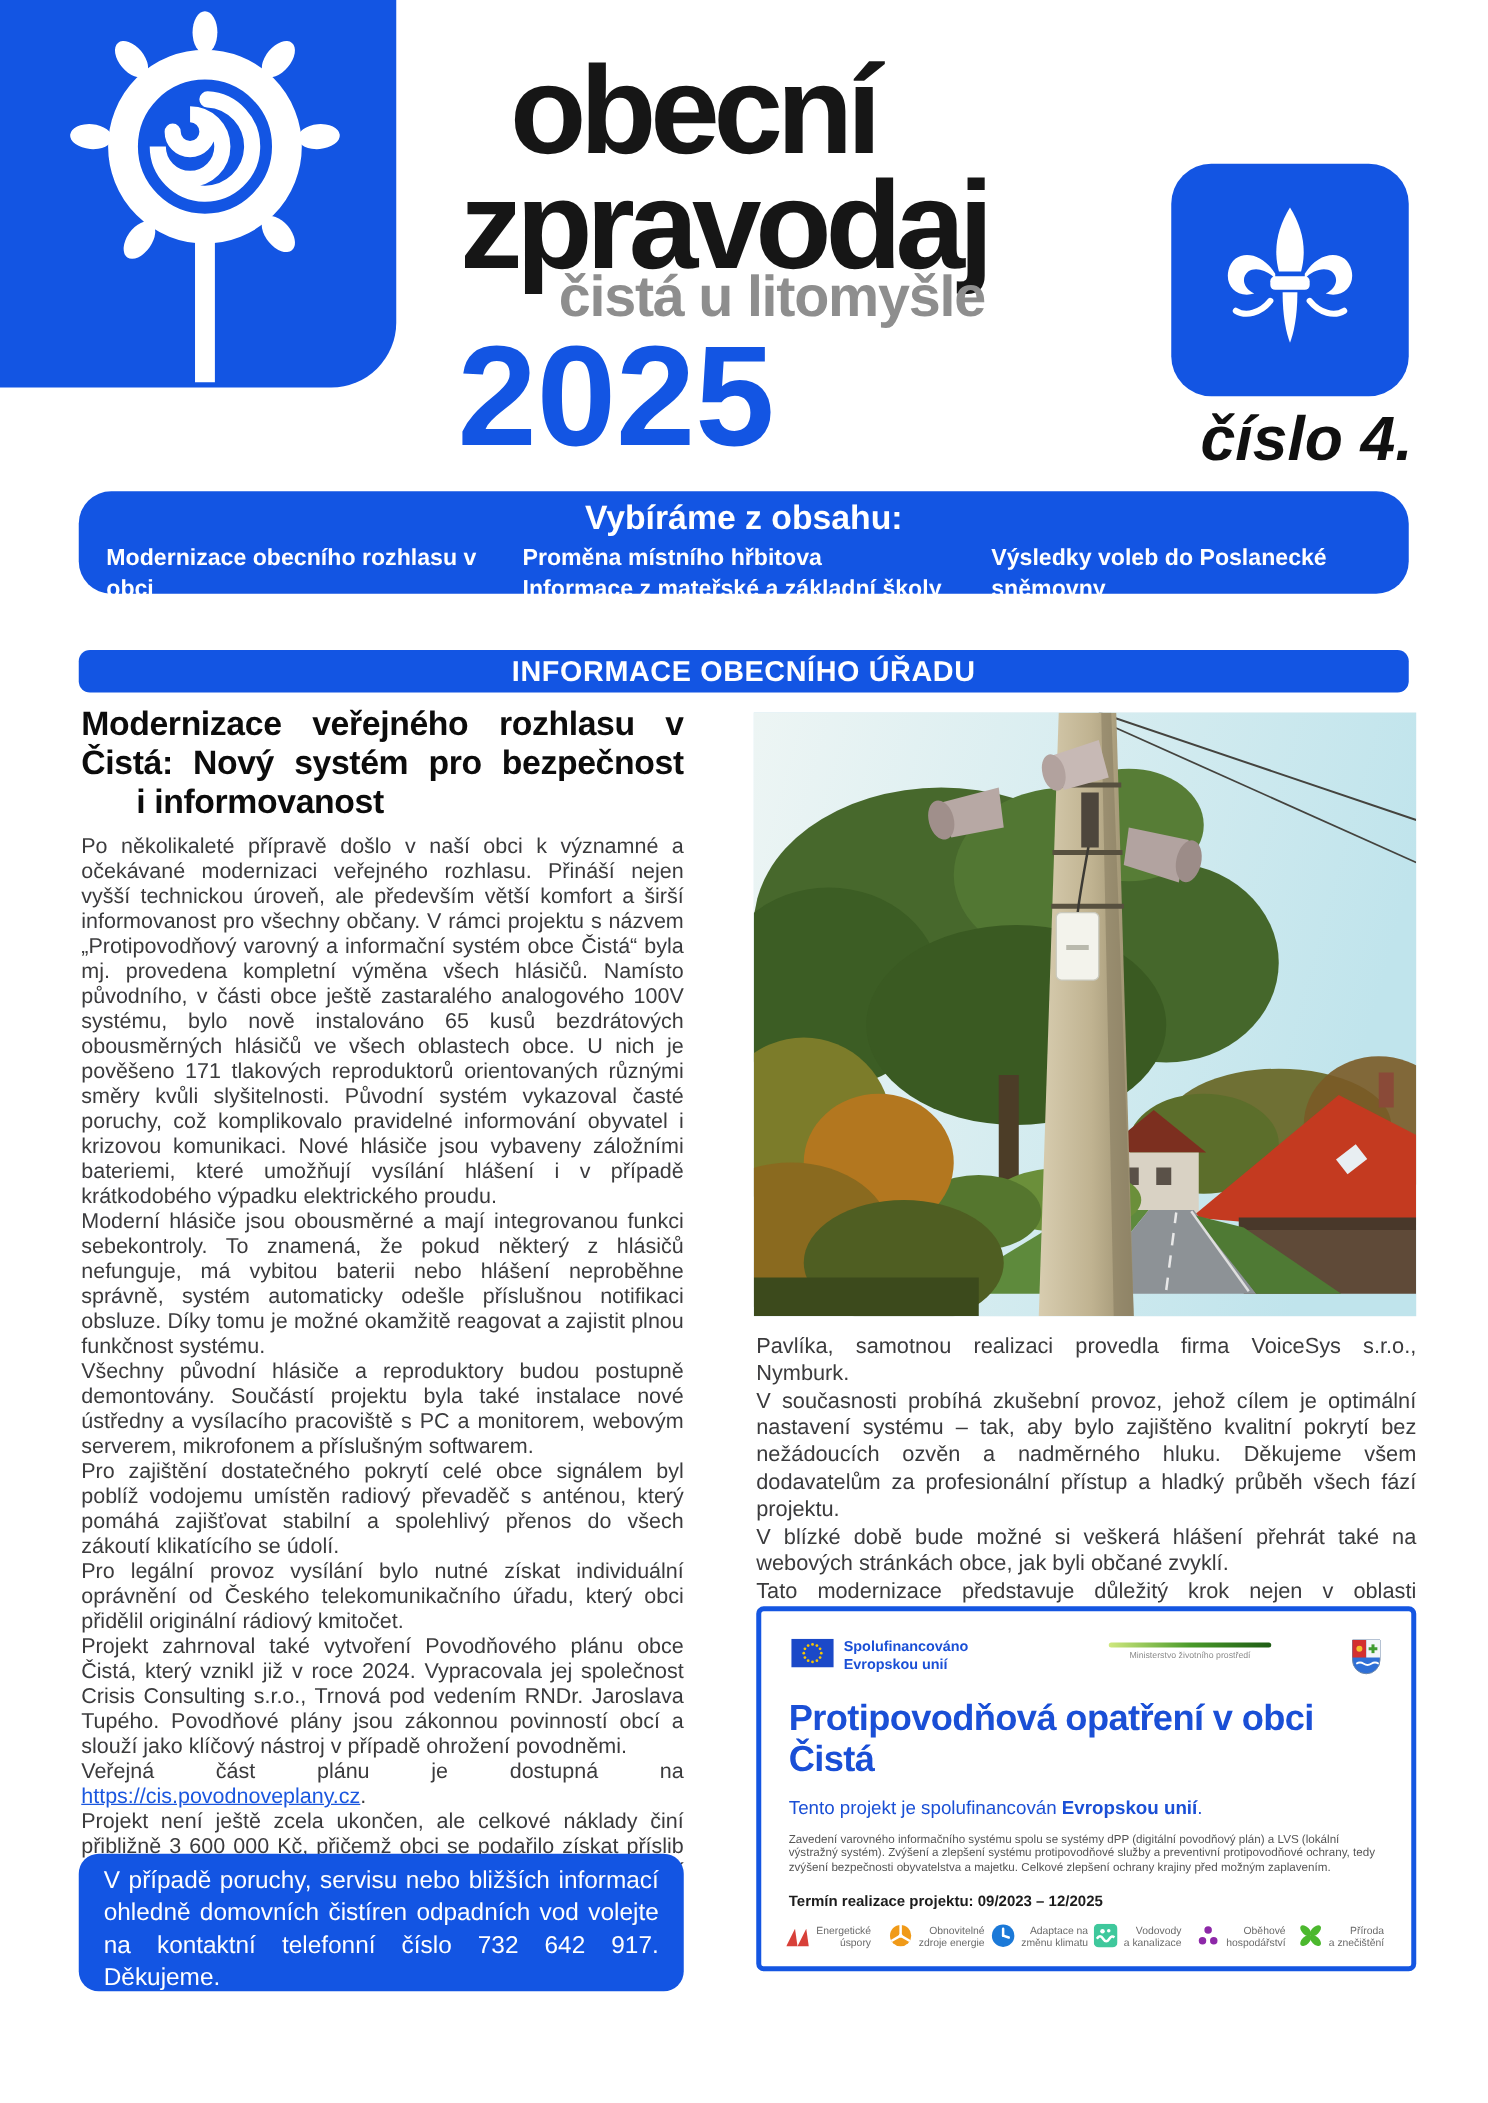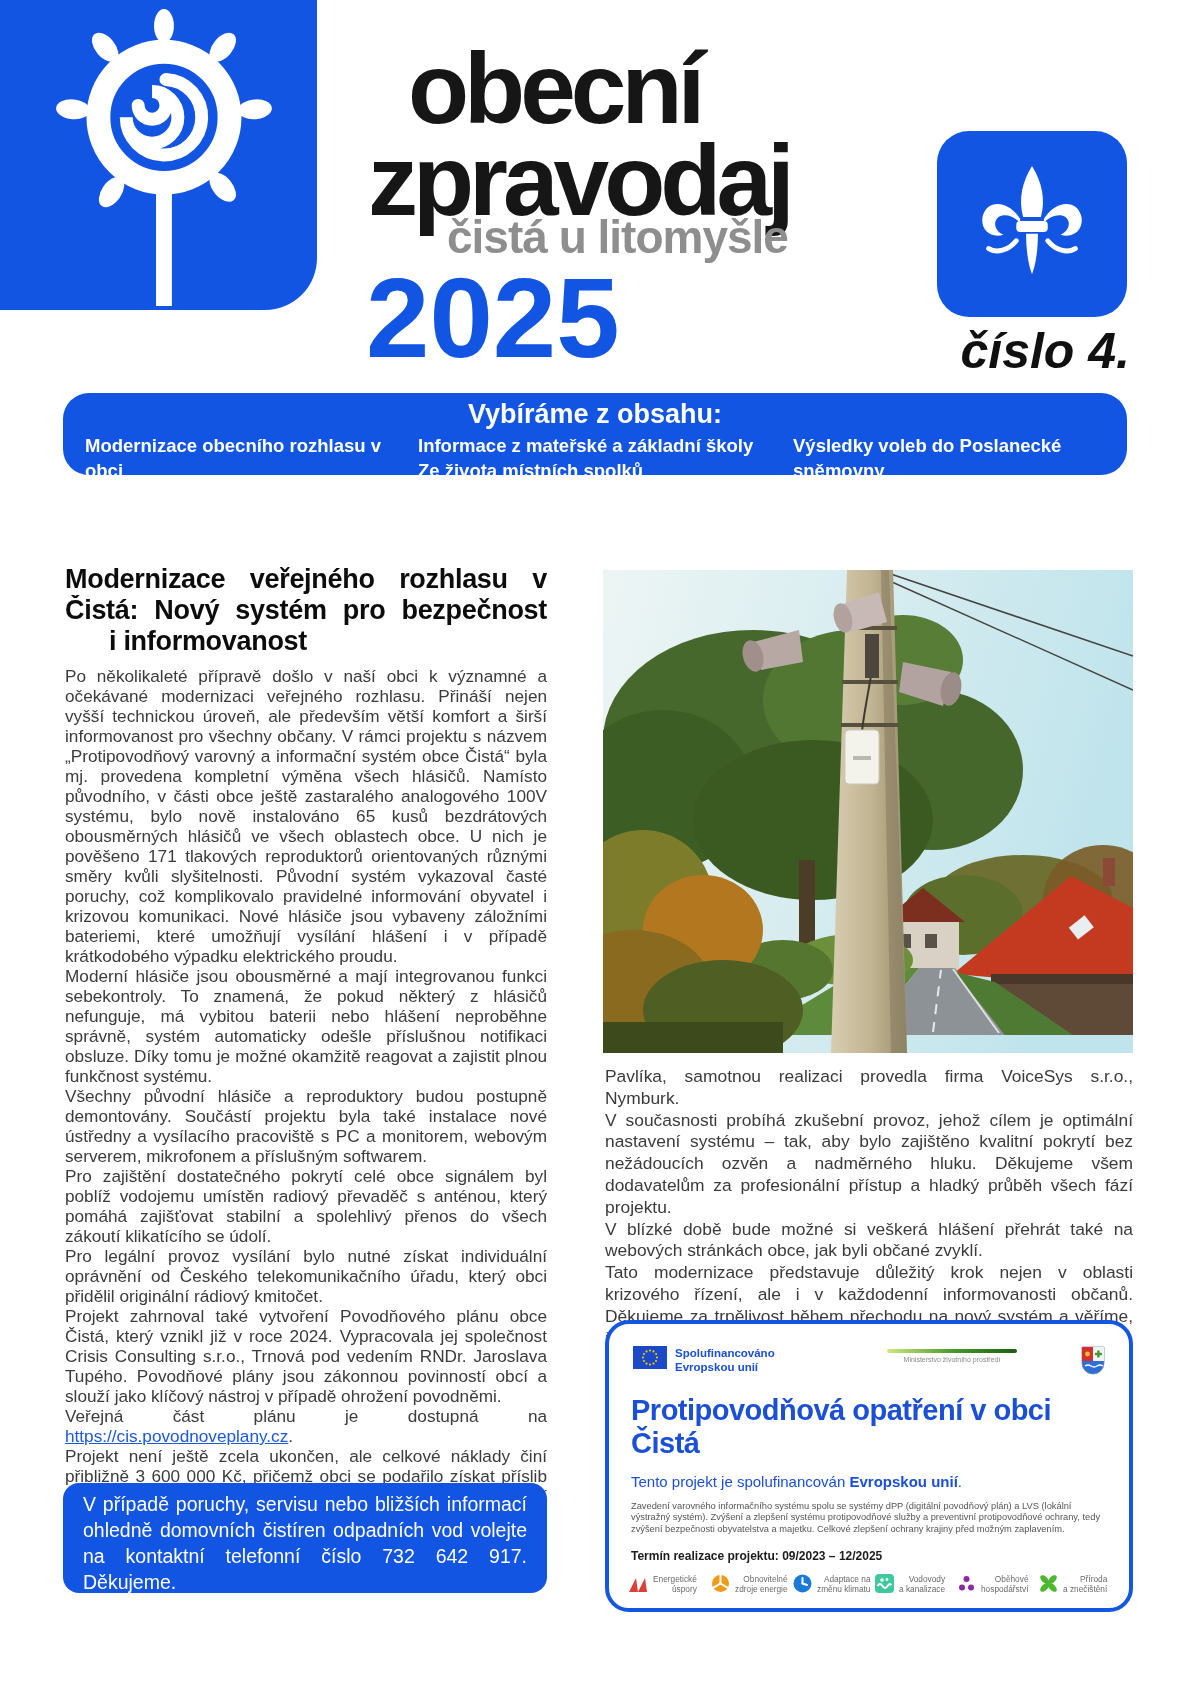--- a/index.html
+++ b/index.html
@@ -38,21 +38,21 @@
   a.link { color:#1b57df; text-decoration:underline; }
 
   .notice { position:absolute; left:63px; top:1483px; width:484px; height:110px; background:var(--blue); border-radius:16px; color:#fff; font-weight:400; font-size:19.5px; line-height:26px; padding:8px 20px; text-align:justify; }
 
   .photo { position:absolute; left:603px; top:570px; width:530px; height:483px; overflow:hidden; background:#cfe8ee; }
   .photo svg { display:block; }
   .body-right { position:absolute; left:605px; top:1066px; width:528px; font-size:17.4px; line-height:21.8px; color:#3b3b3d; text-align:justify; }
   .body-right p { margin:0; }
 
   
-  .eu-box { position:absolute; left:605px; top:1320px; width:528px; height:292px; background:#fff; border:4px solid #1456e2; border-radius:24px; }
+  .eu-box { position:absolute; left:605px; top:1285px; width:528px; height:292px; background:#fff; border:4px solid #1456e2; border-radius:6px; }
   .eu-row { display:flex; align-items:flex-start; justify-content:space-between; padding:22px 24px 0; }
   .eu-flag-wrap { display:flex; gap:8px; width:190px; }
   .eu-cofin { font-size:11.5px; font-weight:700; color:var(--eublue); line-height:13.5px; padding-top:1px; }
   .ministry { width:130px; padding-top:3px; }
   .min-bar { height:4px; background:linear-gradient(90deg,#cfe87e,#4a9b2a,#1e5c14); border-radius:2px; }
   .min-label { font-size:7px; color:#8a8a8a; margin-top:3px; text-align:center; white-space:nowrap; }
   .eu-title { margin:18px 22px 0; font-size:29px; font-weight:700; color:var(--eublue); letter-spacing:-.5px; }
   .eu-sub { margin:13px 22px 0; font-size:15px; color:var(--eublue); }
   .eu-sub .b { font-weight:700; }
   .eu-desc { margin:11px 22px 0; font-size:9.3px; line-height:11.4px; color:#555; }
@@ -104,30 +104,32 @@
 
   <div class="contents-box">
     <div class="contents-title">Vybíráme z obsahu:</div>
     <div class="contents-cols">
       <div class="ccol ccol1">
         <div>Modernizace obecního rozhlasu v obci</div>
         <div>Nová alej "Nad horní silnicí"</div>
         <div>První etapa rekonstrukce školky za námi</div>
       </div>
       <div class="ccol ccol2">
+        <div>Proměna místního hřbitova</div>
         <div>Informace z mateřské a základní školy</div>
         <div>Ze života místních spolků</div>
       </div>
       <div class="ccol ccol3">
         <div>Výsledky voleb do Poslanecké sněmovny</div>
         <div>Parlamentu ČR v obci</div>
       </div>
     </div>
   </div>
 
+  <div class="section-banner">INFORMACE OBECNÍHO ÚŘADU</div>
 
   <div class="headline">
     <div class="hl">Modernizace veřejného rozhlasu v obci</div>
     <div class="hl">Čistá: Nový systém pro bezpečnost</div>
     <div class="hl-last">i informovanost</div>
   </div>
 
   <div class="body-left">
     <p>Po několikaleté přípravě došlo v naší obci k významné a očekávané modernizaci veřejného rozhlasu. Přináší nejen vyšší technickou úroveň, ale především větší komfort a širší informovanost pro všechny občany. V rámci projektu s názvem „Protipovodňový varovný a informační systém obce Čistá“ byla mj. provedena kompletní výměna všech hlásičů. Namísto původního, v části obce ještě zastaralého analogového 100V systému, bylo nově instalováno 65 kusů bezdrátových obousměrných hlásičů ve všech oblastech obce. U nich je pověšeno 171 tlakových reproduktorů orientovaných různými směry kvůli slyšitelnosti. Původní systém vykazoval časté poruchy, což komplikovalo pravidelné informování obyvatel i krizovou komunikaci. Nové hlásiče jsou vybaveny záložními bateriemi, které umožňují vysílání hlášení i v případě krátkodobého výpadku elektrického proudu.</p>
     <p>Moderní hlásiče jsou obousměrné a mají integrovanou funkci sebekontroly. To znamená, že pokud některý z hlásičů nefunguje, má vybitou baterii nebo hlášení neproběhne správně, systém automaticky odešle příslušnou notifikaci obsluze. Díky tomu je možné okamžitě reagovat a zajistit plnou funkčnost systému.</p>

